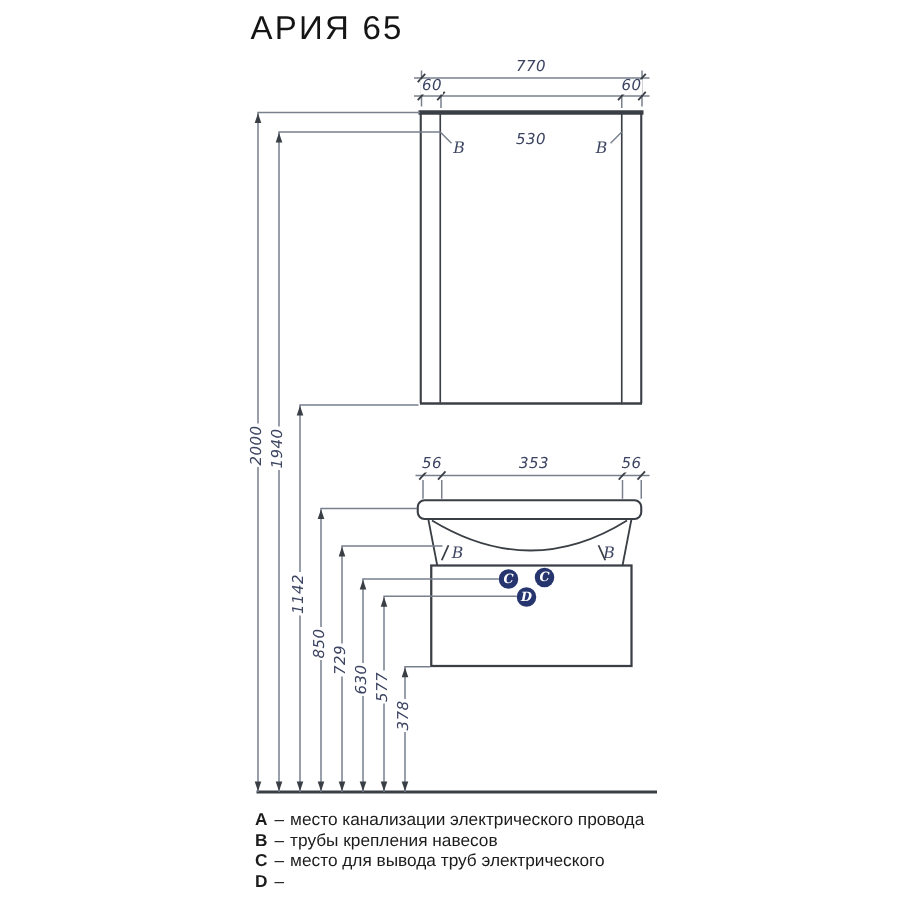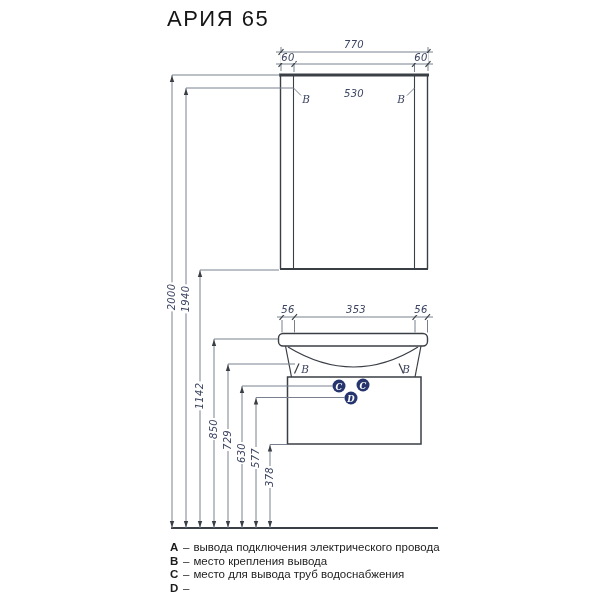--- a/index.html
+++ b/index.html
@@ -145,31 +145,31 @@
   <span class="blabel" style="left:406px;top:369px;">B</span>
 
   <div class="marker" style="left:339px;top:386px;">C</div>
   <div class="marker" style="left:363px;top:385px;">C</div>
   <div class="marker" style="left:351px;top:398px;">D</div>
 
   <div class="legend">
     <div class="legend-row">
       <span class="legend-key">A</span>
       <span class="legend-sep">–</span>
-      <span class="legend-desc">вывода подключения электрического провода</span>
+      <span class="legend-desc">место канализации электрического провода</span>
     </div>
     <div class="legend-row">
       <span class="legend-key">B</span>
       <span class="legend-sep">–</span>
-      <span class="legend-desc">место крепления вывода</span>
+      <span class="legend-desc">трубы крепления навесов</span>
     </div>
     <div class="legend-row">
       <span class="legend-key">C</span>
       <span class="legend-sep">–</span>
-      <span class="legend-desc">место для вывода труб водоснабжения</span>
+      <span class="legend-desc">место для вывода труб электрического</span>
     </div>
     <div class="legend-row">
       <span class="legend-key">D</span>
       <span class="legend-sep">–</span>
     </div>
   </div>
 
 </div>
 
 </body></html>

